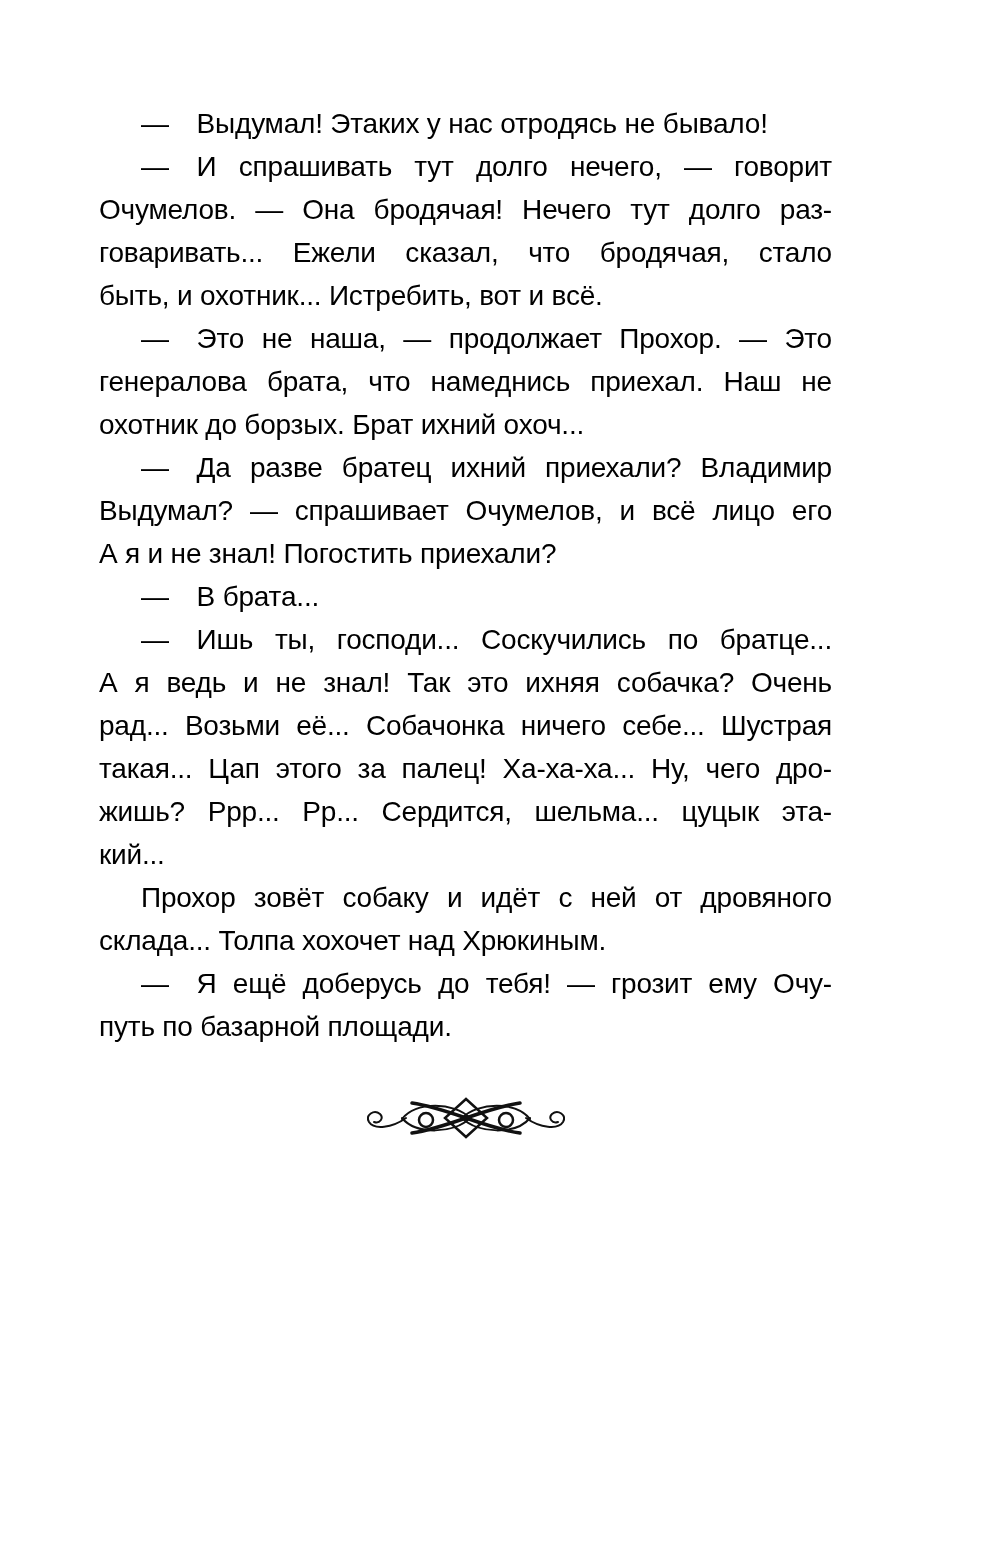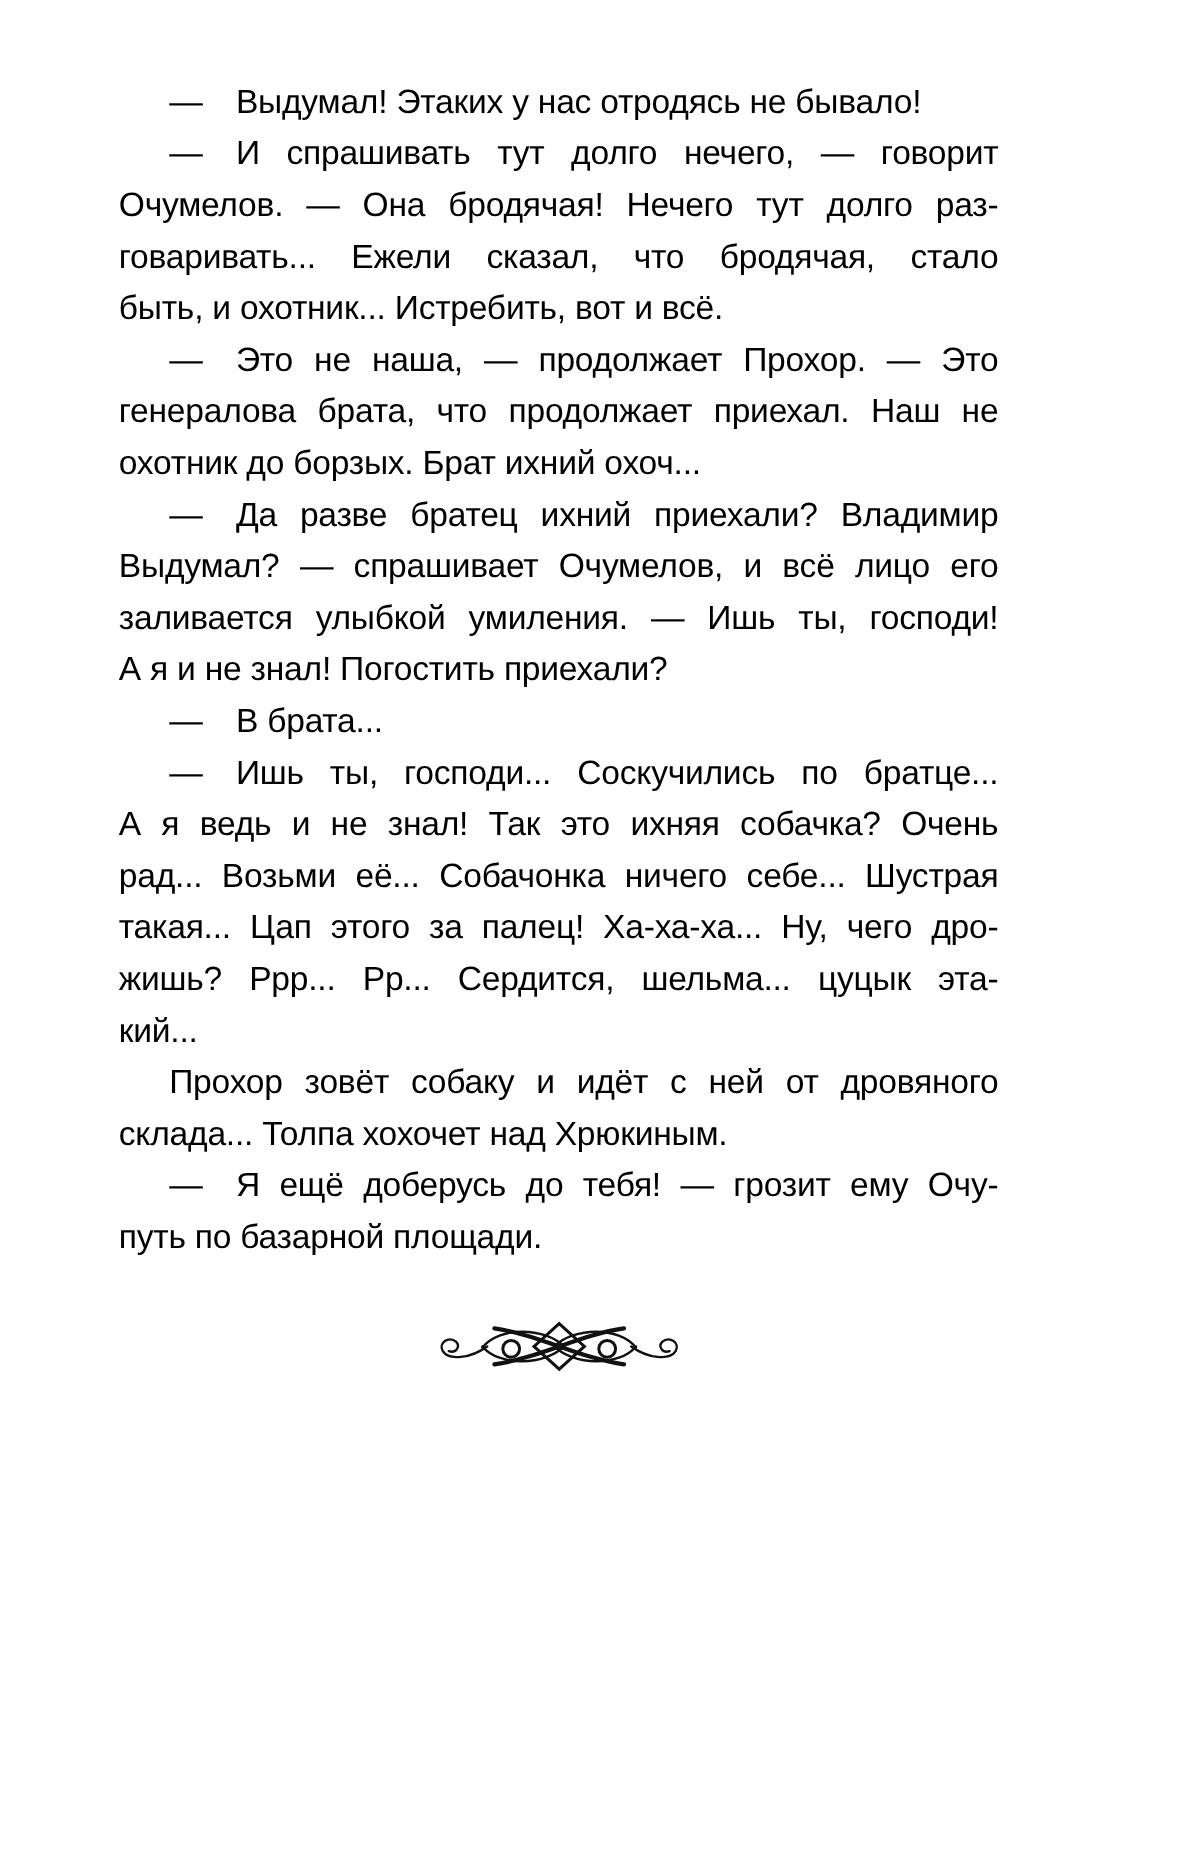--- a/index.html
+++ b/index.html
@@ -8,21 +8,21 @@
     width: 1000px;
     height: 1552px;
     background: #ffffff;
     color: #000000;
     font-family: "Liberation Sans", sans-serif;
     overflow: hidden;
   }
   .text-block {
     margin-left: 99px;
     width: 733px;
-    padding-top: 63px;
+    padding-top: 102px;
     font-size: 28px;
     line-height: 43px;
     letter-spacing: -0.2px;
   }
   .line {
     text-align: justify;
     text-align-last: justify;
     white-space: normal;
   }
   .line.last {
@@ -41,25 +41,24 @@
 <body>
 
 <div class="page">
   <div class="text-block">
     <div class="line indent last">— Выдумал! Этаких у нас отродясь не бывало!</div>
     <div class="line indent">— И спрашивать тут долго нечего, — говорит</div>
     <div class="line">Очумелов. — Она бродячая! Нечего тут долго раз-</div>
     <div class="line">говаривать... Ежели сказал, что бродячая, стало</div>
     <div class="line last">быть, и охотник... Истребить, вот и всё.</div>
     <div class="line indent">— Это не наша, — продолжает Прохор. — Это</div>
-    <div class="line">генералова брата, что продолжает приехал. Наш не</div>
+    <div class="line">генералова брата, что намеднись приехал. Наш не</div>
     <div class="line last">охотник до борзых. Брат ихний охоч...</div>
     <div class="line indent">— Да разве братец ихний приехали? Владимир</div>
     <div class="line">Выдумал? — спрашивает Очумелов, и всё лицо его</div>
-    <div class="line">заливается улыбкой умиления. — Ишь ты, господи!</div>
     <div class="line last">А я и не знал! Погостить приехали?</div>
     <div class="line indent last">— В брата...</div>
     <div class="line indent">— Ишь ты, господи... Соскучились по братце...</div>
     <div class="line">А я ведь и не знал! Так это ихняя собачка? Очень</div>
     <div class="line">рад... Возьми её... Собачонка ничего себе... Шустрая</div>
     <div class="line">такая... Цап этого за палец! Ха-ха-ха... Ну, чего дро-</div>
     <div class="line">жишь? Ррр... Рр... Сердится, шельма... цуцык эта-</div>
     <div class="line last">кий...</div>
     <div class="line indent">Прохор зовёт собаку и идёт с ней от дровяного</div>
     <div class="line last">склада... Толпа хохочет над Хрюкиным.</div>

